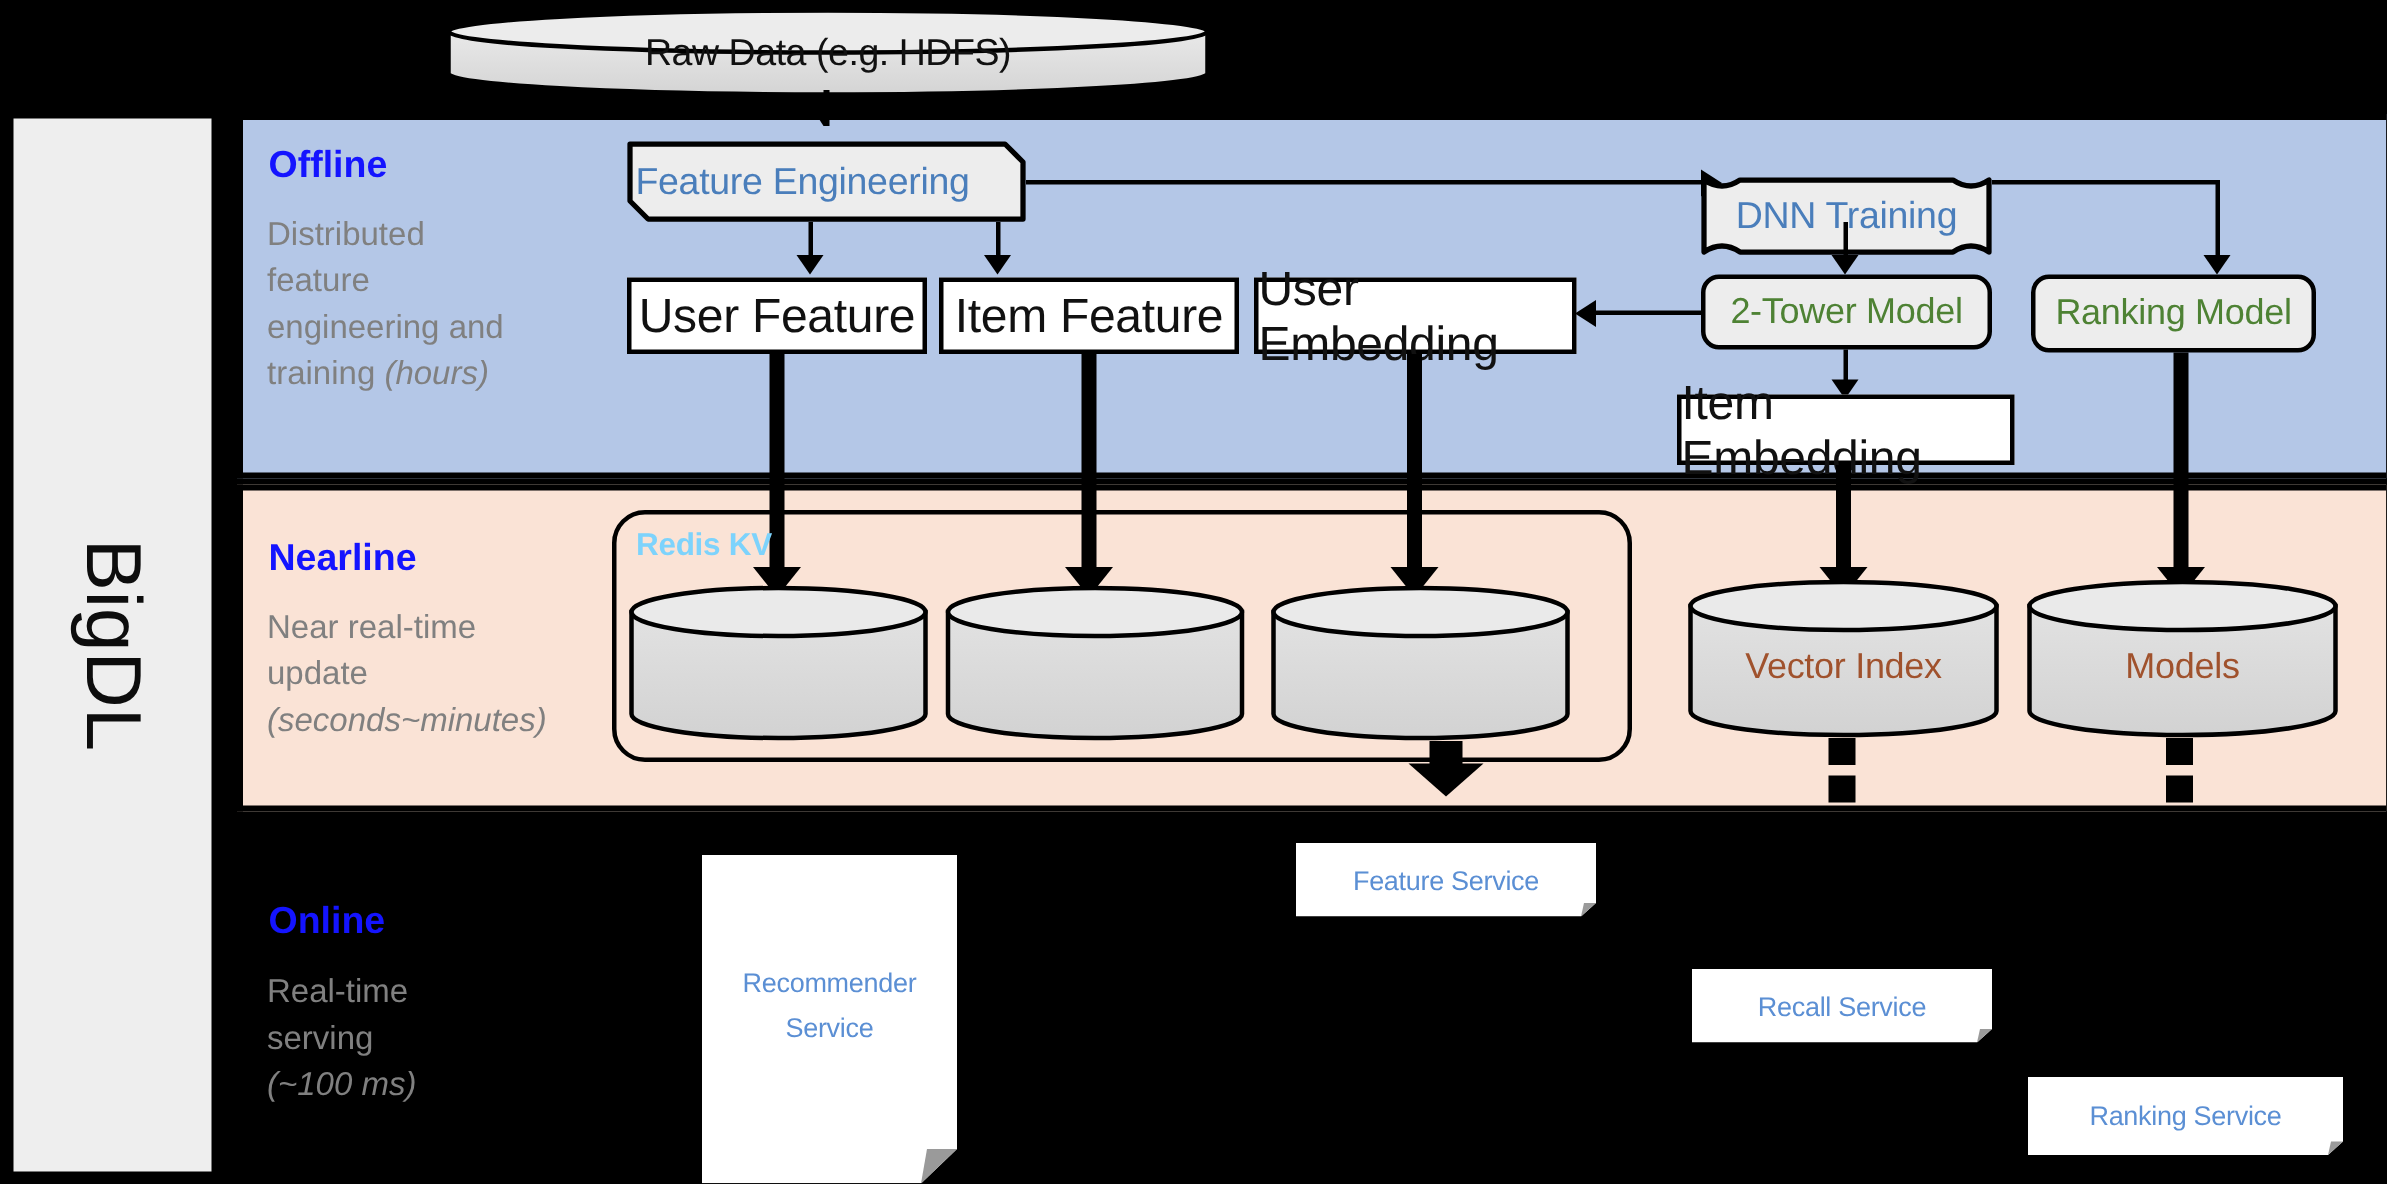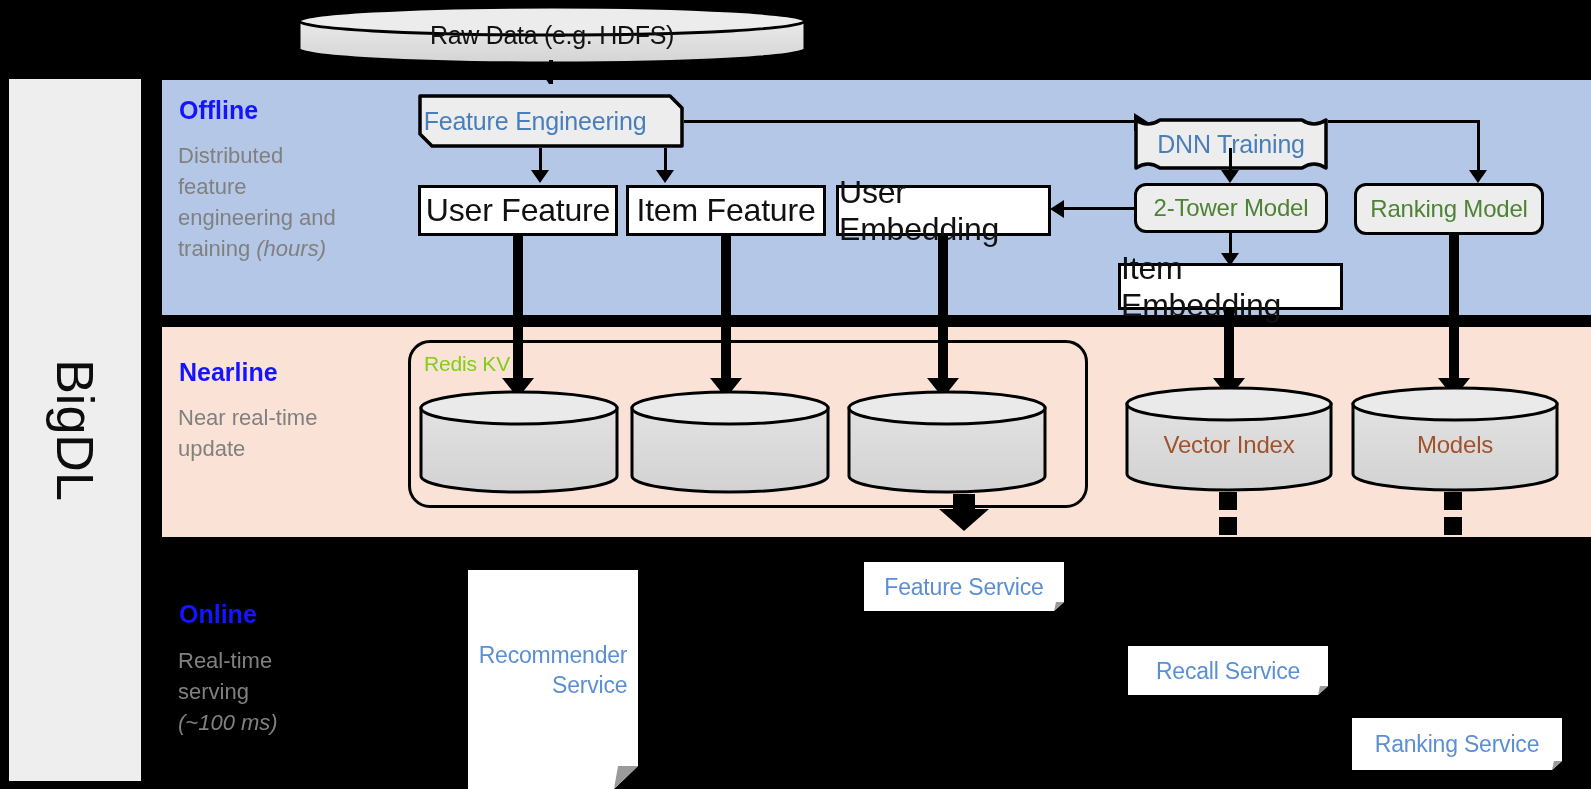--- a/index.html
+++ b/index.html
@@ -92,41 +92,42 @@
   .cyl-label{
     position:absolute;left:0;width:100%;
     text-align:center;
     font-size:24px;
     color:#a0522d;
     letter-spacing:-0.2px;
   }
   .doc-label{
     position:absolute;left:0;top:0;width:100%;height:100%;
     display:flex;align-items:center;justify-content:center;
-    text-align:right;
+    text-align:center;
     color:#5b8fd4;
-    font-size:23px;
+    font-size:18px;
     line-height:30px;
     letter-spacing:-0.2px;
     padding:0 8px;
     box-sizing:border-box;
   }
 
   
   .redis-box{
     left:408px; top:340px; width:680px; height:168px;
     border:3px solid #000;
     border-radius:22px;
     background:transparent;
   }
   .redis-label{
     left:424px; top:352px;
     font-size:21px;
-    color:#84cc16;
-    letter-spacing:-0.2px;
+    color:#7dd3fc;
+    letter-spacing:-0.2px;
+    font-weight:bold;
   }
 
   
   .ln{background:#000;}
   .vline-thin{width:3px;}
   .hline-thin{height:3px;}
   .vline-thick{width:10px;}
   .arrow-down-thin{
     width:0;height:0;
     border-left:9px solid transparent;
@@ -188,20 +189,21 @@
     <div>Distributed</div>
     <div>feature</div>
     <div>engineering and</div>
     <div><span>training </span><em>(hours)</em></div>
   </div>
 
   <div class="abs stage-title" style="left:179px;top:358px;">Nearline</div>
   <div class="abs stage-desc" style="left:178px;top:402px;width:230px;">
     <div>Near real-time</div>
     <div>update</div>
+    <div><em>(seconds~minutes)</em></div>
   </div>
 
   <div class="abs stage-title" style="left:179px;top:600px;">Online</div>
   <div class="abs stage-desc" style="left:178px;top:645px;width:220px;">
     <div>Real-time</div>
     <div>serving</div>
     <div><em>(~100 ms)</em></div>
   </div>
 
   <div class="abs" style="left:418px;top:94px;width:234px;height:54px;">

